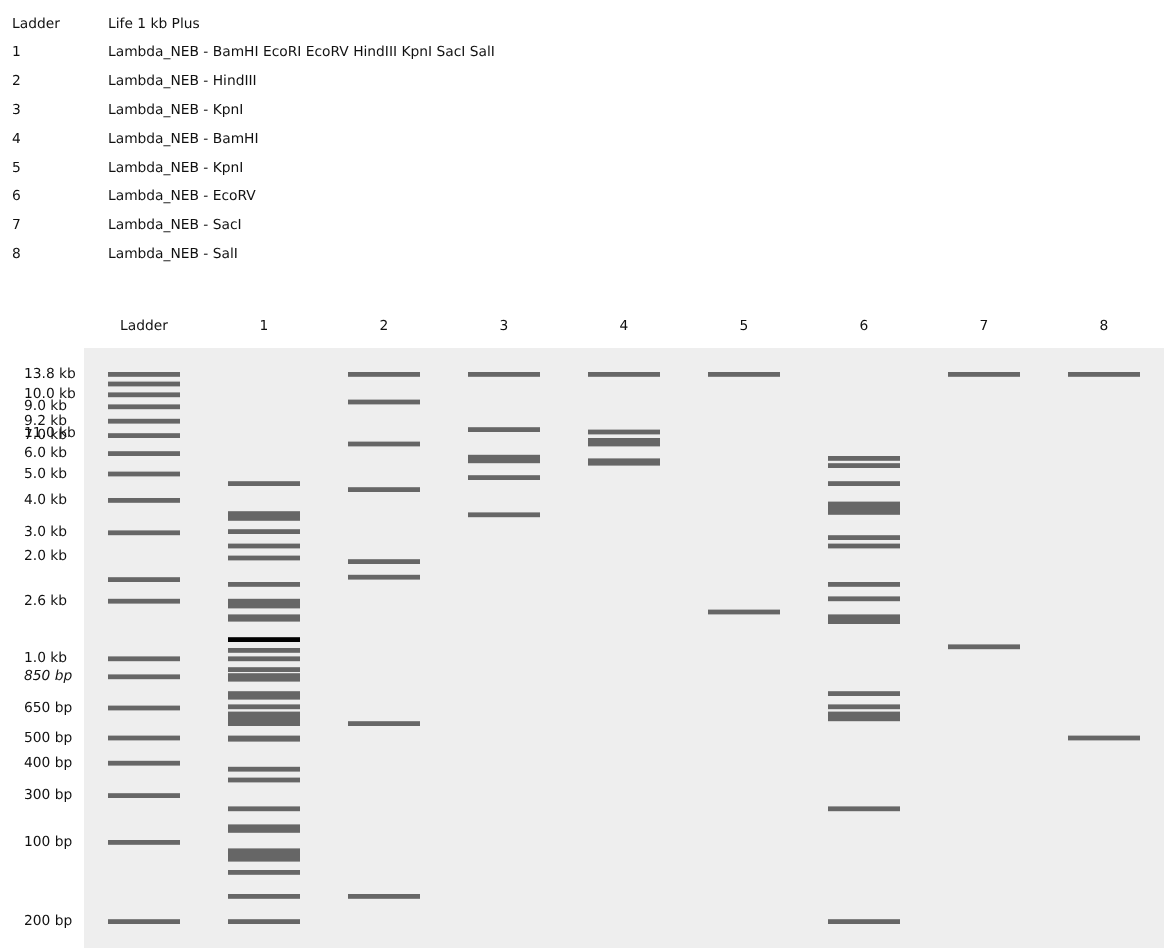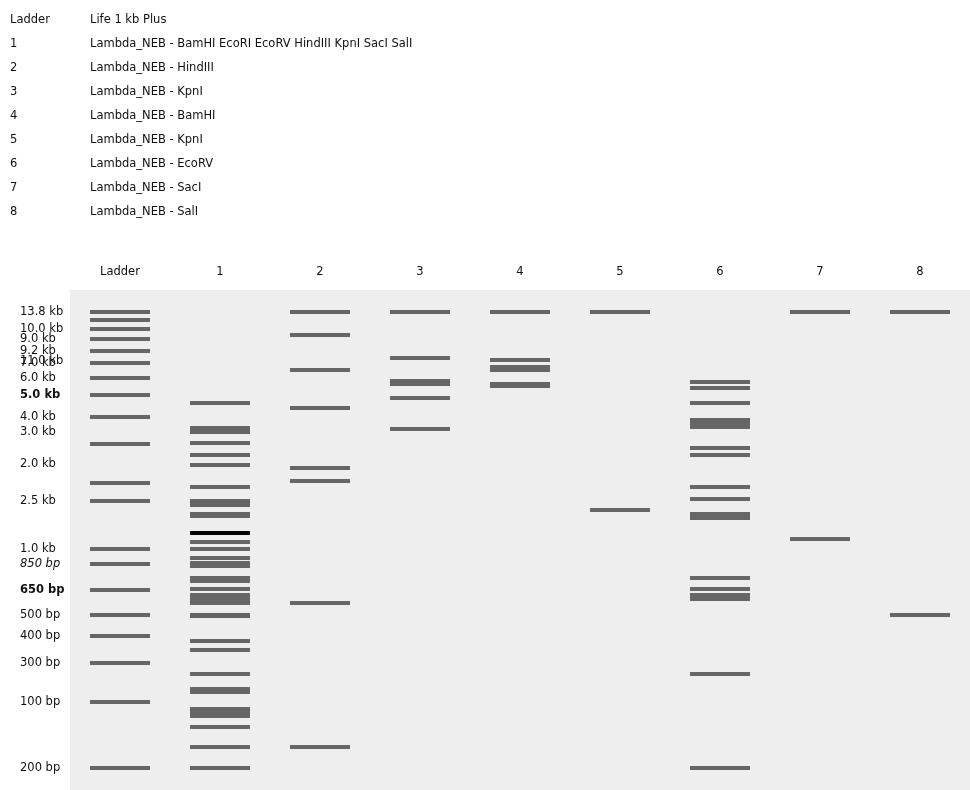--- a/index.html
+++ b/index.html
@@ -66,28 +66,28 @@
     <div class="lane-label" style="left: 870px;">8</div>
   </div>
 <div id="markers">
     <div class="marker" style="top: 305px;">13.8 kb</div>
     <div class="marker" style="top: 313px; margin-top: 41px;">11.0 kb</div>
     <div class="marker" style="top: 322px;">10.0 kb</div>
     <div class="marker" style="top: 332px;">9.0 kb</div>
     <div class="marker" style="top: 344px;">9.2 kb</div>
     <div class="marker" style="top: 356px;">7.0 kb</div>
     <div class="marker" style="top: 371px;">6.0 kb</div>
-    <div class="marker" style="top: 388px; font-weight: bold;">5.0 kb</div>
+    <div class="marker" style="top: 388px;">5.0 kb</div>
     <div class="marker" style="top: 410px;">4.0 kb</div>
-    <div class="marker" style="top: 425px;">3.0 kb</div>
+    <div class="marker" style="top: 437px;">3.0 kb</div>
     <div class="marker" style="top: 457px;">2.0 kb</div>
-    <div class="marker" style="top: 494px;">2.5 kb</div>
+    <div class="marker" style="top: 494px;">2.6 kb</div>
     <div class="marker" style="top: 542px;">1.0 kb</div>
     <div class="marker" style="top: 557px; font-style: italic;">850 bp</div>
-    <div class="marker" style="top: 583px; font-weight: bold;">650 bp</div>
+    <div class="marker" style="top: 583px;">650 bp</div>
     <div class="marker" style="top: 608px;">500 bp</div>
     <div class="marker" style="top: 629px;">400 bp</div>
     <div class="marker" style="top: 656px;">300 bp</div>
     <div class="marker" style="top: 695px;">100 bp</div>
     <div class="marker" style="top: 761px;">200 bp</div>
   </div>
 <div class="gel" id="gel">
     <div class="band" style="left: 20px; width: 60px; top: 20px; height: 4px;"></div>
     <div class="band" style="left: 20px; width: 60px; top: 28px; height: 4px;"></div>
     <div class="band" style="left: 20px; width: 60px; top: 37px; height: 4px;"></div>

